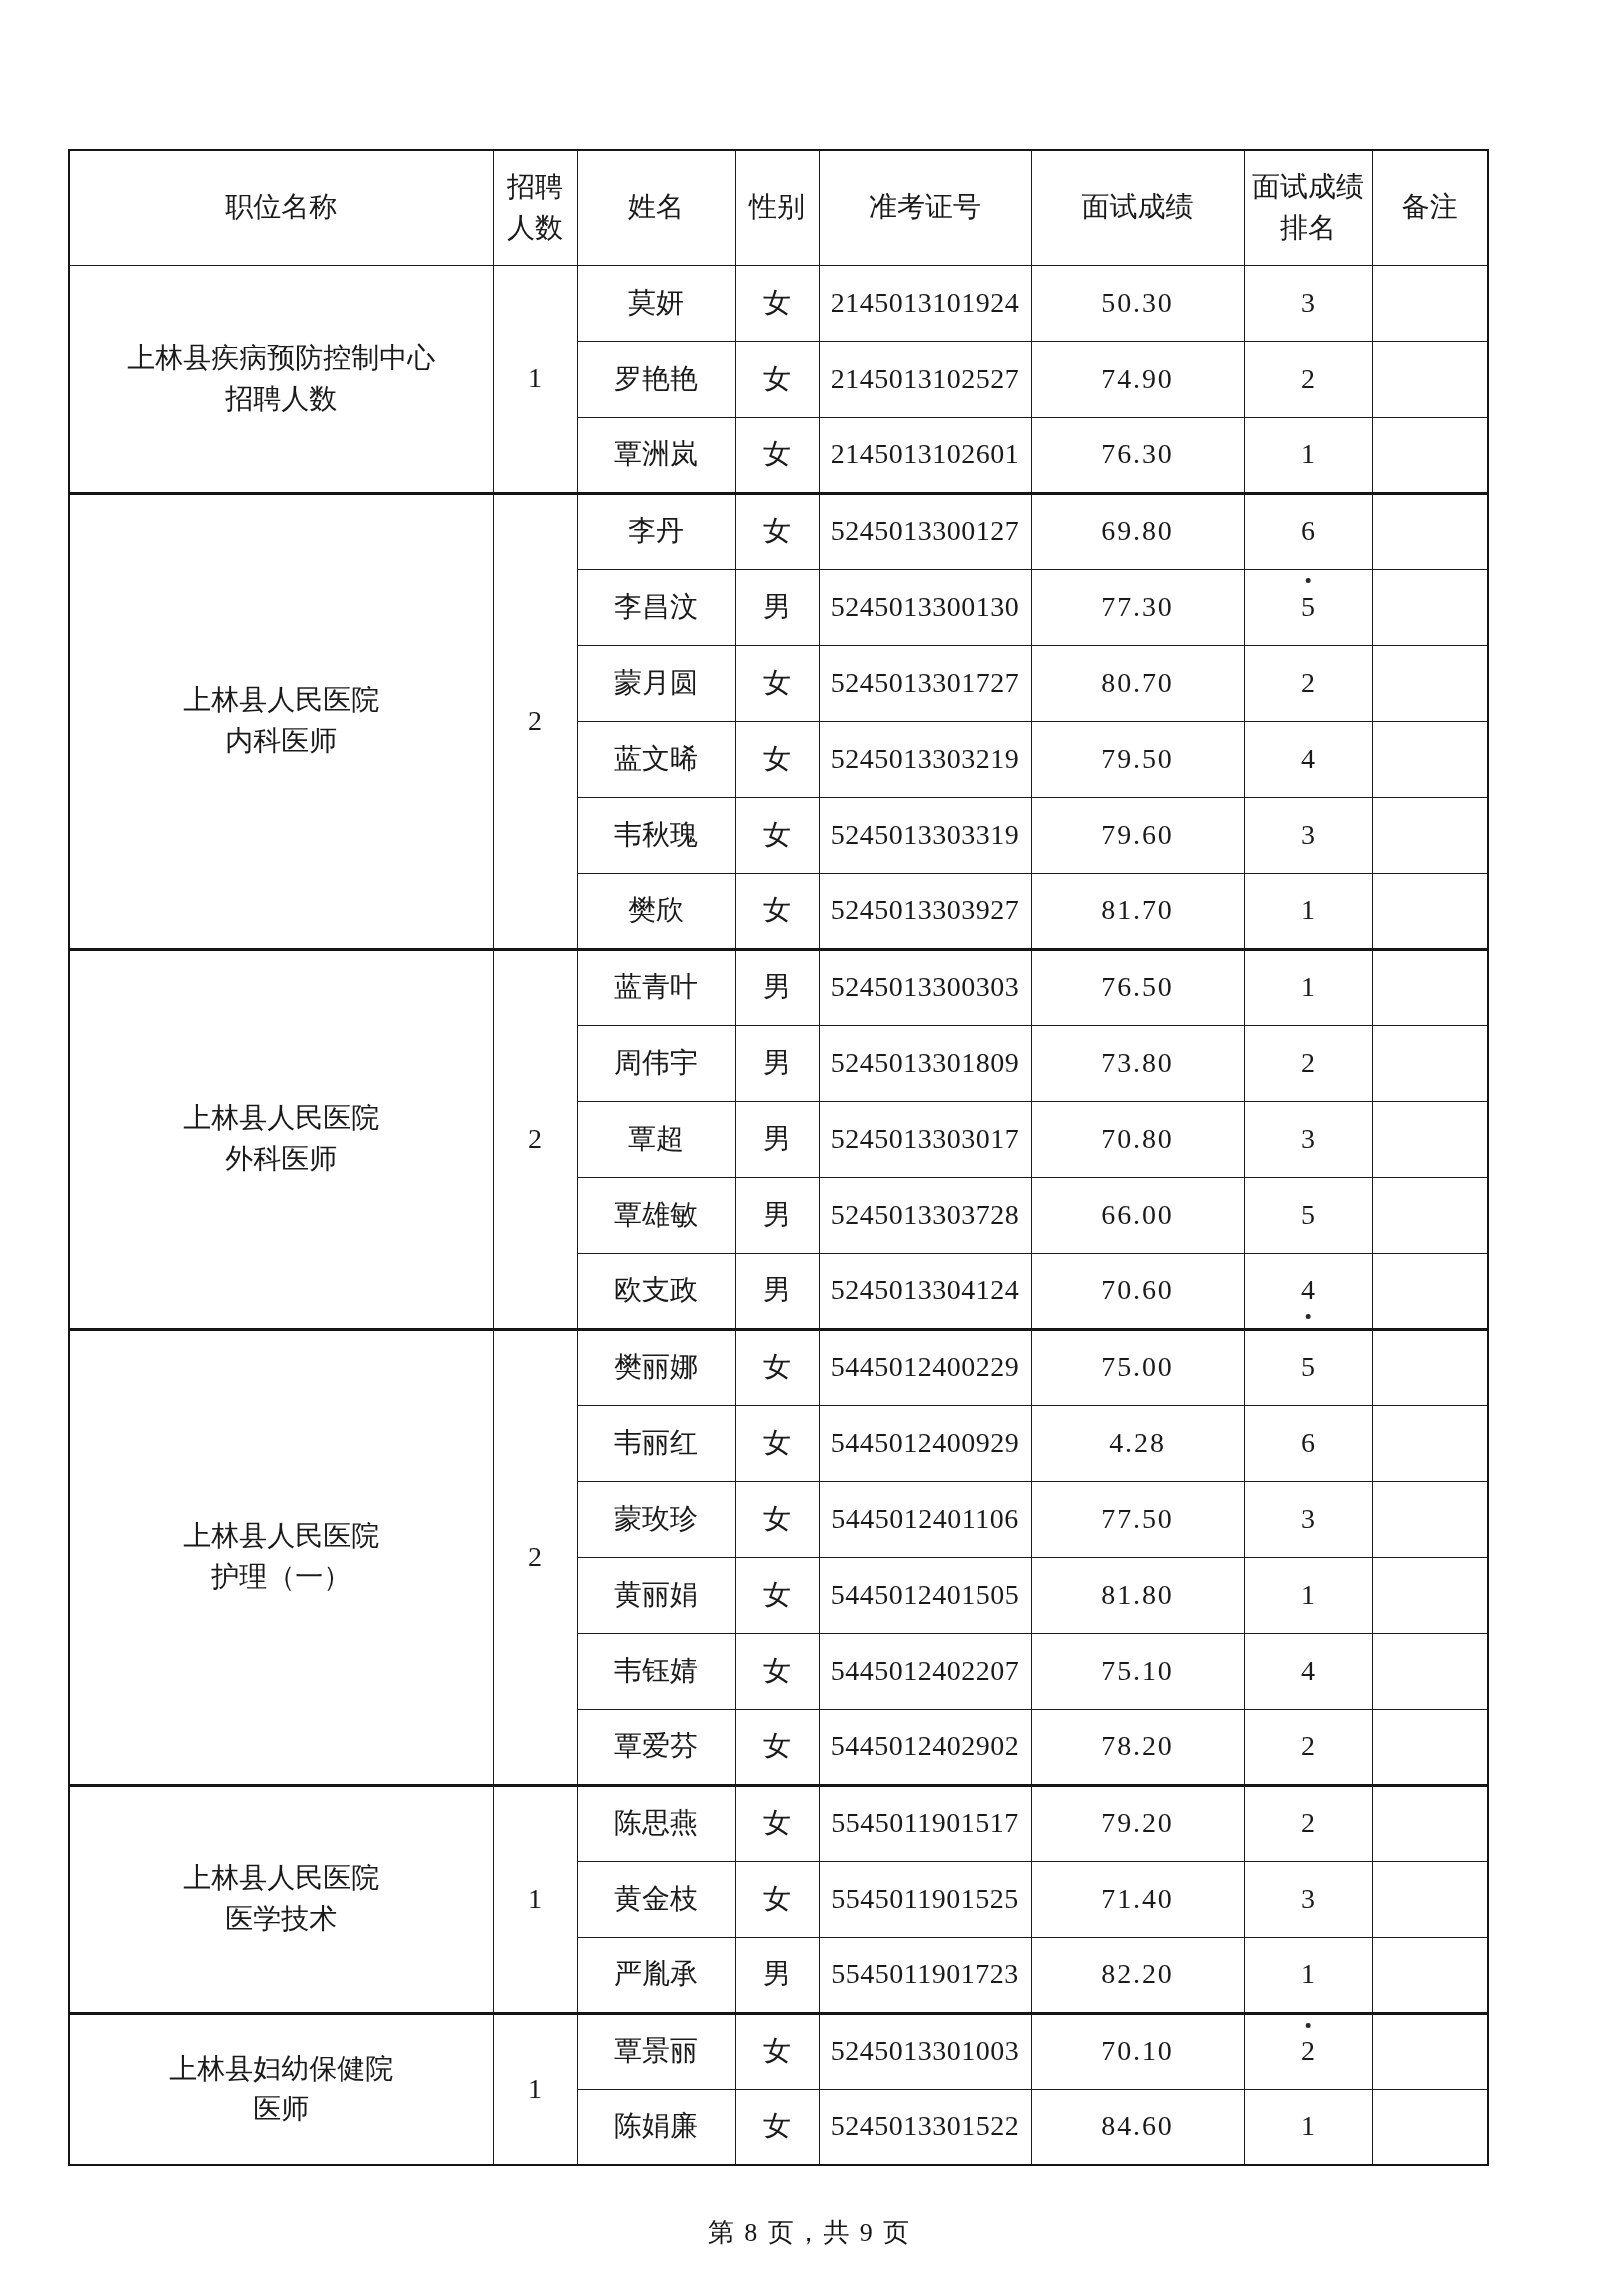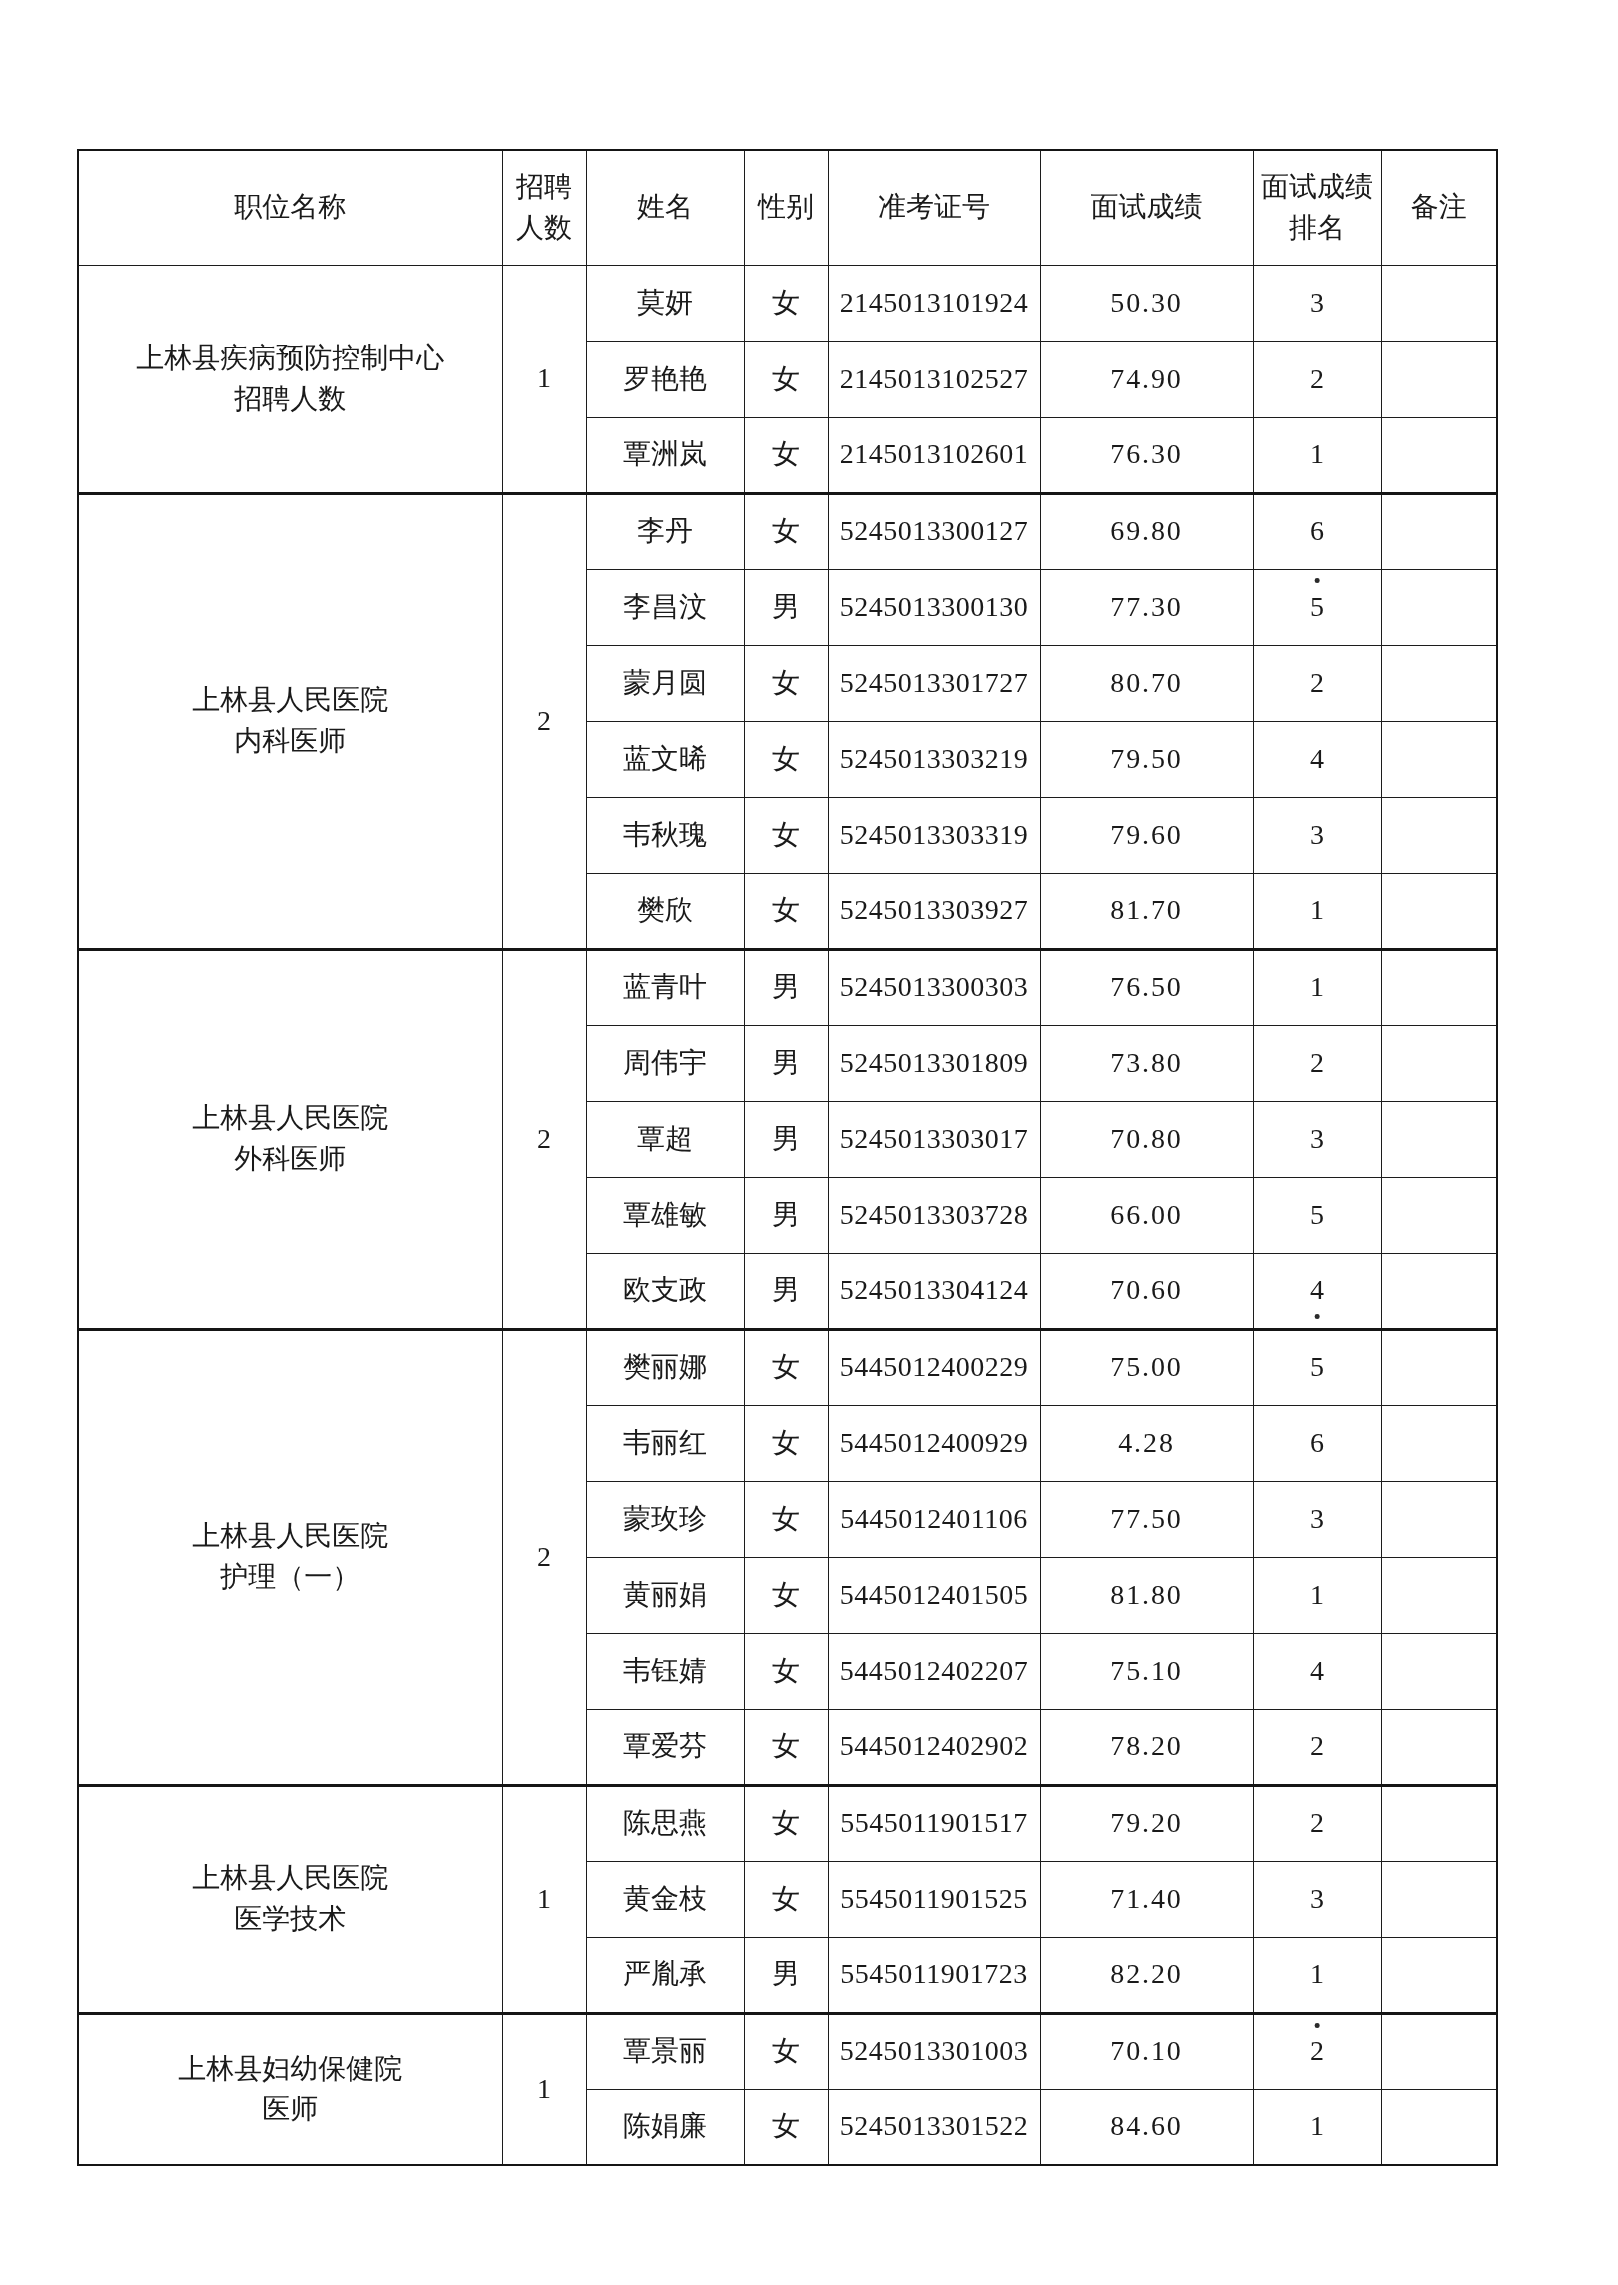--- a/index.html
+++ b/index.html
@@ -17,21 +17,21 @@
     left:77px; top:34px; width:1418px;
     text-align:center;
     font-size:49px;
     font-weight:bold;
     letter-spacing:2.8px;
     color:#0d0d0d;
     font-family:"Liberation Sans","DejaVu Sans",sans-serif;
   }
   table.score-table {
     position:absolute;
-    left:77px; top:149px;
+    left:68px; top:149px;
     width:1418px;
     border-collapse:collapse;
     table-layout:fixed;
     padding-left:24px;
   }
   table.score-table th,
   table.score-table td {
     border:1.9px solid #1c1c1c;
     text-align:center;
     vertical-align:middle;
@@ -310,14 +310,15 @@
           <td class="name-cell">陈娟廉</td>
           <td class="gender-cell">女</td>
           <td class="ticket-cell">5245013301522</td>
           <td class="score-cell">84.60</td>
           <td class="rank-cell">1</td>
           <td class="remark-cell"></td>
         </tr>
       </tbody>
   </table>
 
+  <div class="footer">第 8 页，共 9 页</div>
 </div>
 
 
 </body></html>

